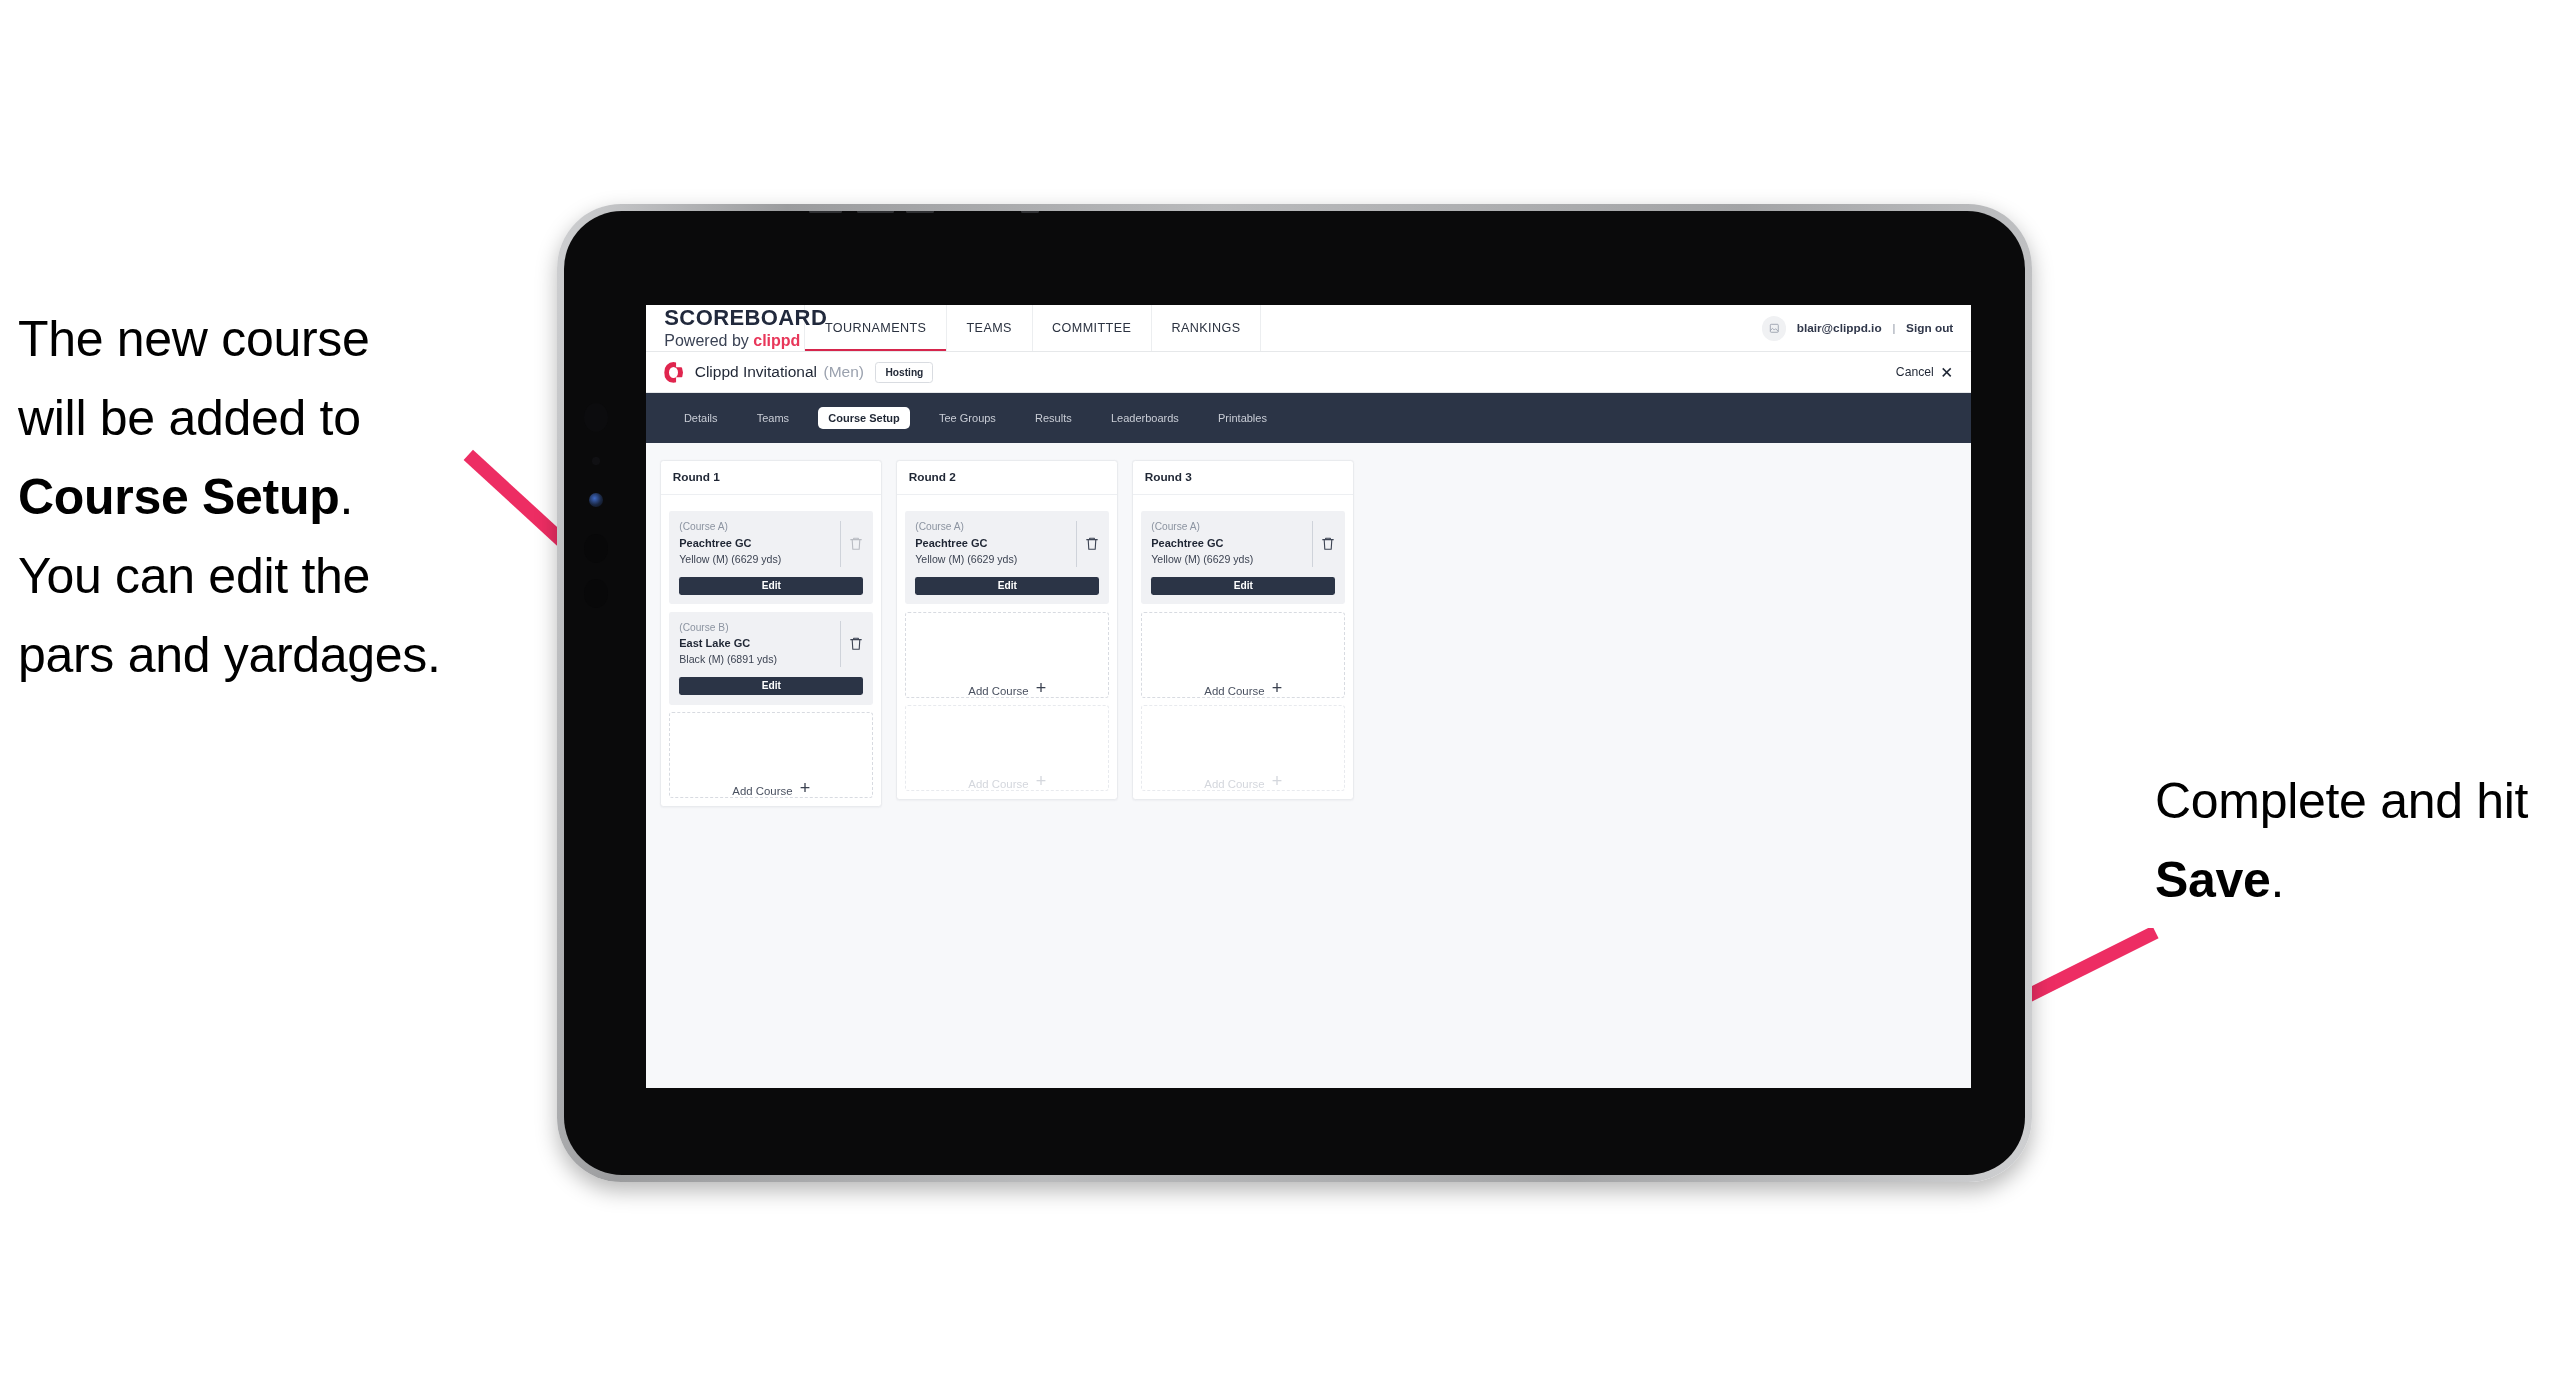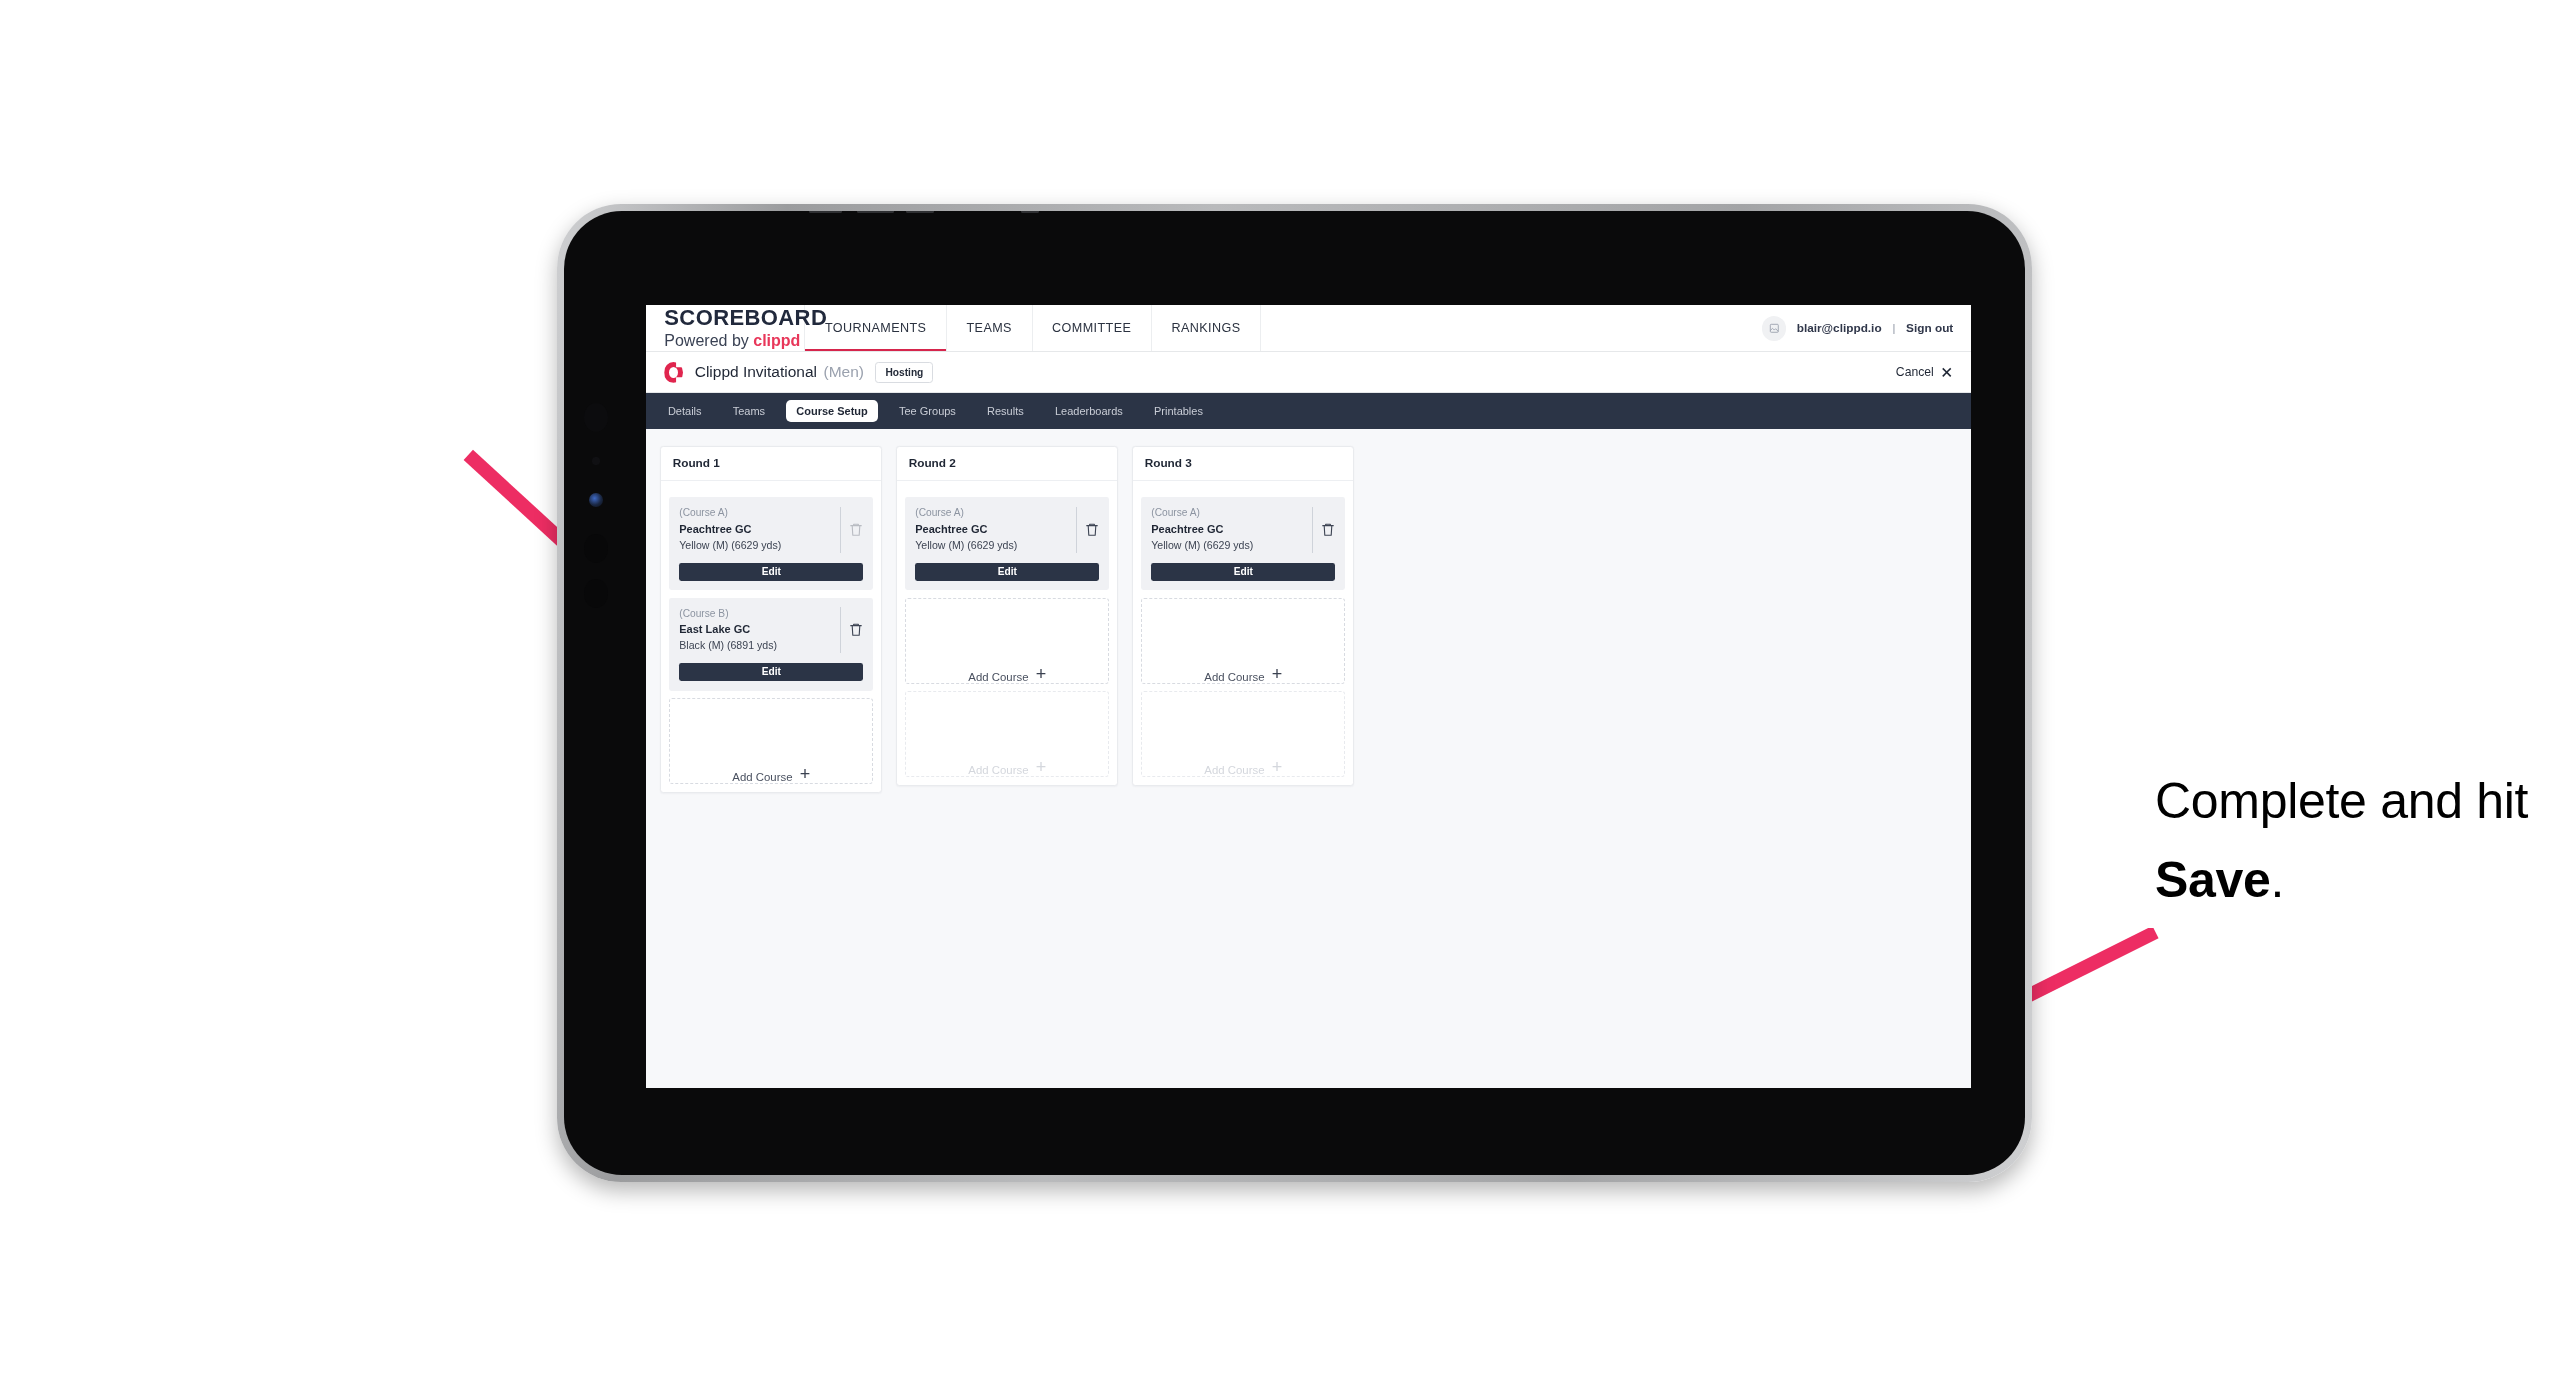--- a/index.html
+++ b/index.html
@@ -116,22 +116,22 @@
     font-size:10.2px; font-weight:700; color:#242b39; background:#fff;
   }
   .cancel {
     margin-left:auto; display:flex; align-items:center; gap:6.5px;
     font-size:12.2px; color:#1f2634; cursor:pointer;
   }
   .cancel .x { font-size:15.5px; line-height:1; }
 
   
   .subnav {
-    height:36px; background:#2b3446; display:flex; align-items:center;
-    padding:0 11px; gap:10px;
+    height:50px; background:#2b3446; display:flex; align-items:center;
+    padding:0 27px; gap:18px;
   }
   .subtab {
     font-size:11px; color:#c9cdd6; padding:4.9px 10.6px; border-radius:4.9px;
     cursor:pointer; white-space:nowrap;
   }
   .subtab.active { background:#fff; color:#1f2634; font-weight:600; }
 
   
   .content {
     background:#f7f8fa; height: calc(100% - 47px - 41px - 33px);
@@ -175,20 +175,23 @@
   }
   .addcard .plus { font-size:18px; line-height:1; font-weight:300; color:#3a4150;}
   .addcard.disabled { color:#d4d7dd; cursor:default; border-color:#e8eaee; }
   .addcard.disabled .plus { color:#d4d7dd; }
 </style>
 </head>
 <body>
 
 <div class="stage">
 
+  <div class="annot" id="annot-left">
+    <span>The new course will be added to </span><b>Course Setup</b><span>. You can edit the pars and yardages.</span>
+  </div>
 
   <div class="annot" id="annot-right">
     <span>Complete and hit </span><b>Save</b><span>.</span>
   </div>
 
   <svg class="arrow" style="left:452px; top:440px;" width="220" height="204" viewBox="0 0 270 250">
     <line x1="20" y1="18" x2="205" y2="188" stroke="#ED2D63" stroke-width="17" stroke-linecap="butt"></line>
     <polygon points="240,245 172,196 218,176" fill="#ED2D63"></polygon>
   </svg>
 

